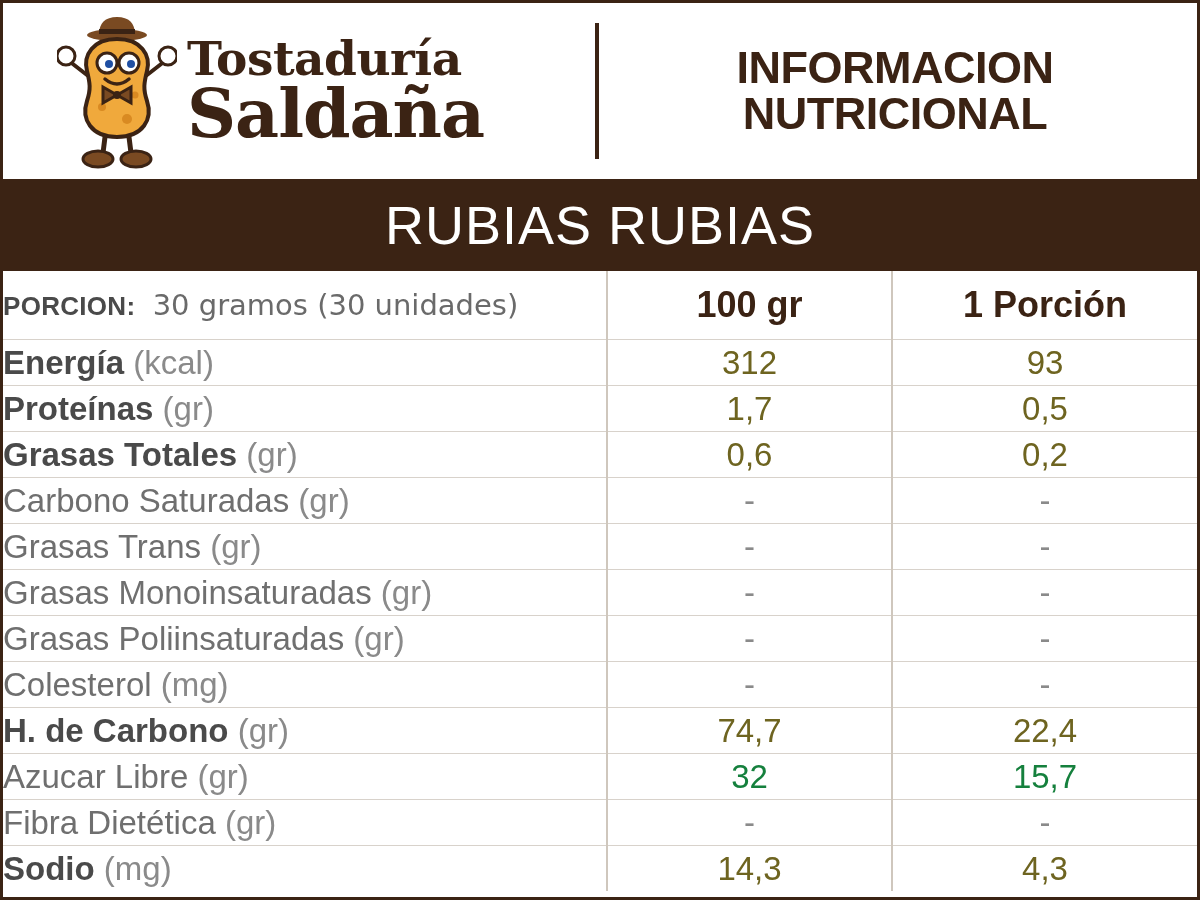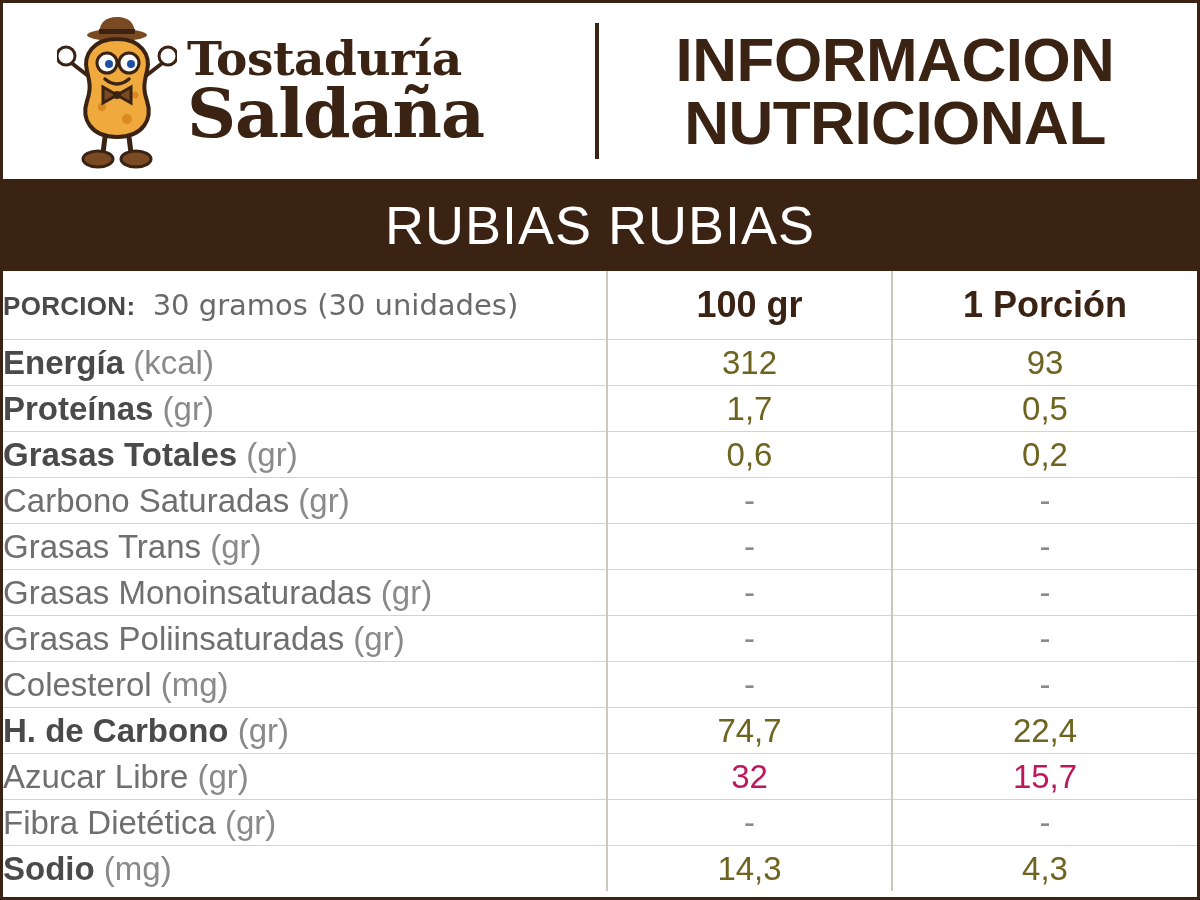--- a/index.html
+++ b/index.html
@@ -65,21 +65,21 @@
     width: 4px;
     height: 136px;
     background: #3b2314;
     flex: 0 0 auto;
   }
   .title-block {
     flex: 1;
     text-align: center;
     color: #3b2314;
     font-weight: bold;
-    font-size: 62px;
+    font-size: 45px;
     line-height: 1.02;
     letter-spacing: -0.5px;
     font-family: "Liberation Sans", sans-serif;
     padding-right: 6px;
   }
 
   
   .product-bar {
     background: #3b2314;
     color: #ffffff;
@@ -153,21 +153,21 @@
     font-weight: bold;
     color: #4a4a4a;
   }
   .label-cell .unit {
     font-weight: normal;
     color: #8a8a8a;
   }
   .val-cell {
     text-align: center;
     font-size: 33px;
-    color: #be185d;
+    color: #15803d;
     border-left: 2px solid #cfc7bd;
     font-family: "Liberation Sans", sans-serif;
   }
   .val-cell.dash {
     color: #8a8a8a;
   }
   .val-cell.bold {
     color: #6e6420;
   }
 </style>

